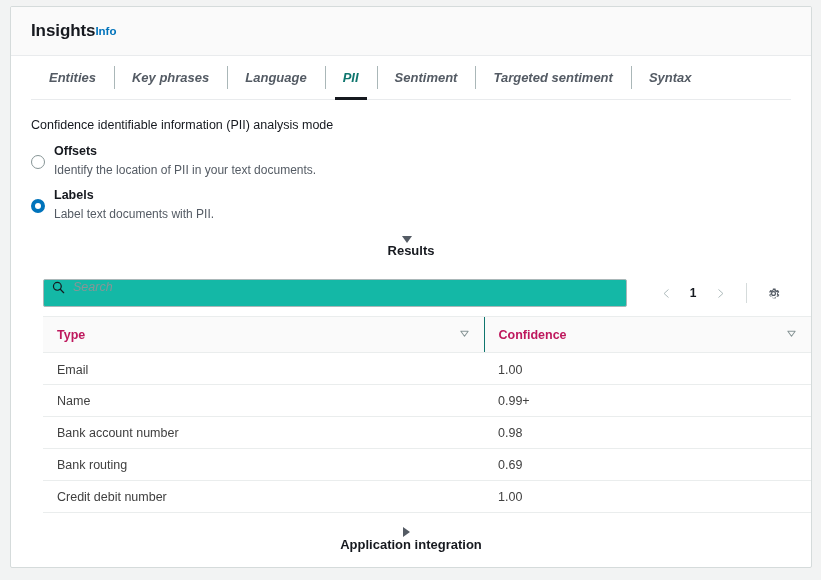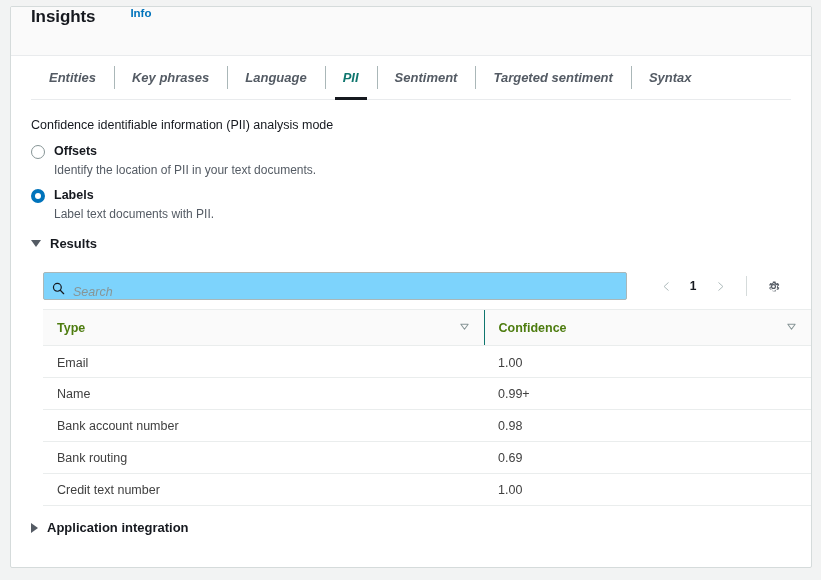--- a/index.html
+++ b/index.html
@@ -17,22 +17,22 @@
     border: 1px solid #d5dbdb;
     border-radius: 2px;
     overflow: hidden;
   }
   
   .card-header {
     height: 49px;
     background: #fafafa;
     border-bottom: 1px solid #e9ebed;
     display: flex;
+    align-items: center;
     padding: 0 20px;
-    gap: 35px;
   }
   .card-title {
     font-size: 17px;
     font-weight: bold;
     color: #16191f;
     letter-spacing: -0.1px;
   }
   .info-link {
     font-size: 11.5px;
     font-weight: bold;
@@ -74,21 +74,21 @@
     height: 3px;
     background: #16191f;
   }
   
   .body { padding: 18px 20px 0 20px; }
   .field-label {
     font-size: 12.5px;
     color: #16191f;
     margin-bottom: 11px;
   }
-  .radio-row { display: flex; align-items: flex-start; margin-bottom: 9px; }
+  .radio-row { display: flex; align-items: center; margin-bottom: 9px; }
   .radio {
     width: 14px; height: 14px;
     border-radius: 50%;
     border: 1px solid #879596;
     background: #fff;
     margin-right: 9px;
     margin-top: 2px;
     flex: 0 0 auto;
     cursor: pointer;
     position: relative;
@@ -108,20 +108,21 @@
     font-size: 12px;
     color: #545b64;
     display: block;
     margin-top: 2px;
   }
   
   .expander {
     display: flex; align-items: center;
     margin-top: 14px;
     cursor: pointer;
+    flex-direction: column;
   }
   .caret {
     width: 0; height: 0;
     margin-right: 9px;
     flex: 0 0 auto;
   }
   .caret.down {
     border-left: 5px solid transparent;
     border-right: 5px solid transparent;
     border-top: 7px solid #545b64;
@@ -144,23 +145,23 @@
     height: 46px;
     padding-left: 12px;
     padding-right: 0px;
   }
   .search-box {
     position: relative;
     width: 584px;
     height: 28px;
     border: 1px solid #aab7b8;
     border-radius: 2px;
-    background: #7dd3fc;
-    display: flex;
-    align-items: flex-end;
+    background: #14b8a6;
+    display: flex;
+    align-items: flex-start;
     padding-left: 8px;
   }
   .search-box svg { flex: 0 0 auto; }
   .search-input {
     border: 0; outline: 0;
     background: transparent;
     font-family: "Liberation Sans", sans-serif;
     font-size: 12.5px;
     color: #16191f;
     margin-left: 8px;
@@ -204,21 +205,21 @@
     border-collapse: collapse;
     table-layout: fixed;
   }
   table.data thead th {
     background: #fafafa;
     border-top: 1px solid #eaeded;
     border-bottom: 1px solid #eaeded;
     height: 36px;
     font-size: 12.5px;
     font-weight: bold;
-    color: #4d7c0f;
+    color: #be185d;
     text-align: left;
     padding: 0 14px;
     position: relative;
     cursor: pointer;
   }
   table.data thead th.col2 { border-left: 1px solid #0f766e; }
   .th-inner { display: flex; align-items: center; }
   .sort-icon { margin-left: auto; }
   table.data tbody td {
     height: 32px;
@@ -366,21 +367,21 @@
           </tr>
           <tr>
             <td>Bank account number</td>
             <td>0.98</td>
           </tr>
           <tr>
             <td>Bank routing</td>
             <td>0.69</td>
           </tr>
           <tr>
-            <td>Credit text number</td>
+            <td>Credit debit number</td>
             <td>1.00</td>
           </tr>
         </tbody>
       </table>
 
     </div>
 
     <div class="expander">
       <span class="caret right"></span>
       <span class="expander-label">Application integration</span>

